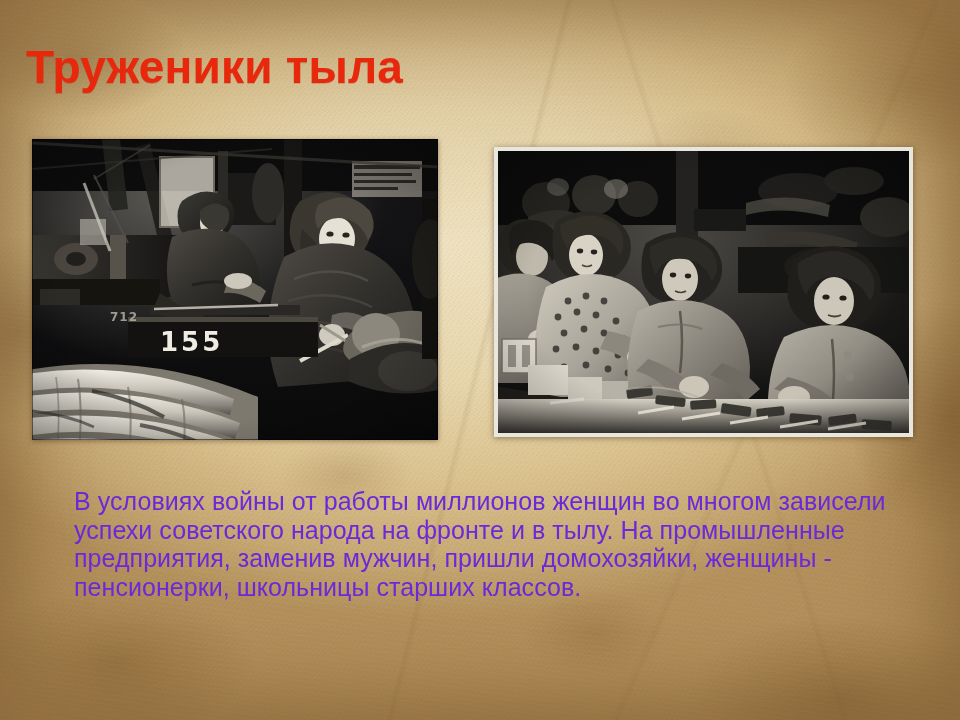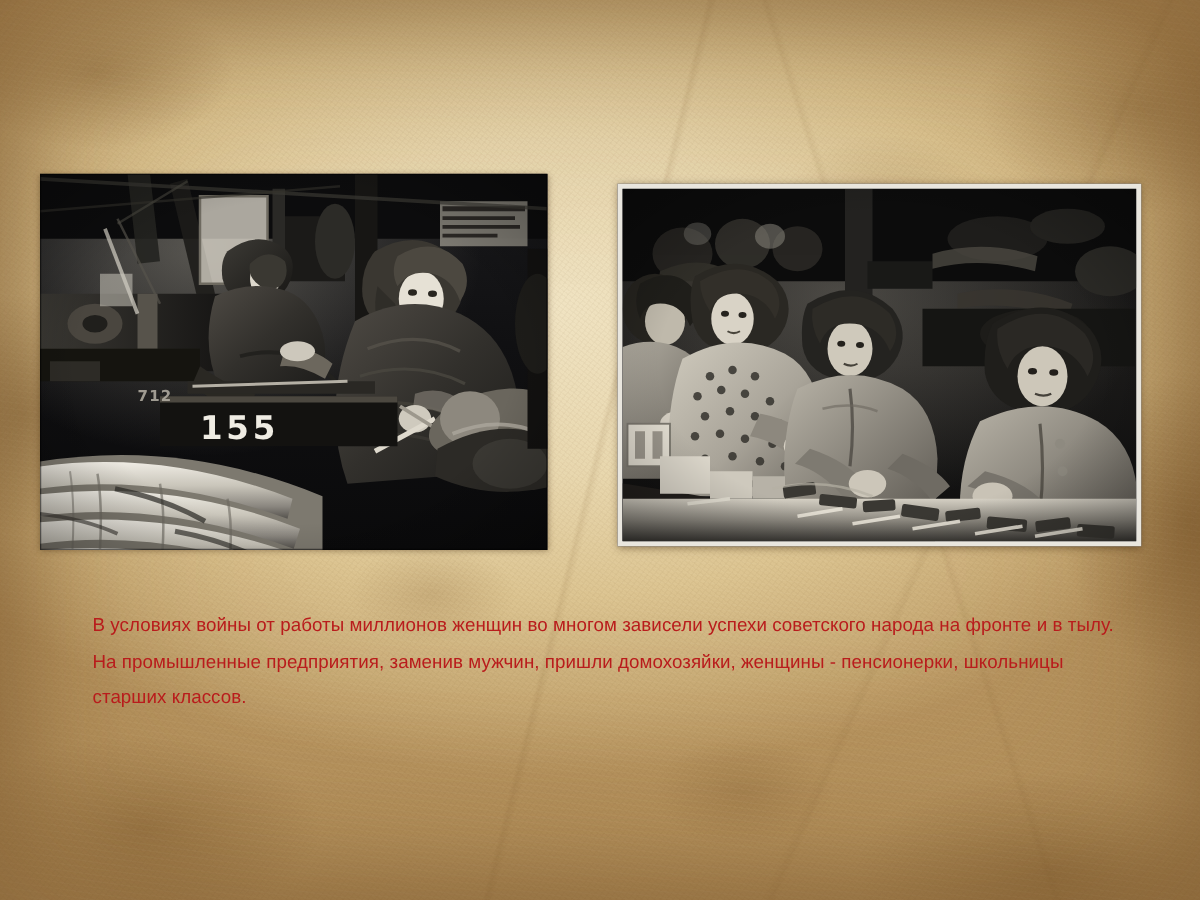--- a/index.html
+++ b/index.html
@@ -101,37 +101,38 @@
   }
   .photo svg { display: block; width: 100%; height: 100%; }
 
   
   .body-text {
     position: absolute;
     left: 74px;
     top: 487px;
     width: 820px;
     margin: 0;
-    font-size: 15px;
+    font-size: 25px;
     line-height: 28.5px;
-    color: #b91c1c;
+    color: #6d28d9;
     letter-spacing: 0.05px;
   }
 </style>
 </head>
 <body>
 
 <div class="slide">
 
   <div class="bg-layer bg-base"></div>
   <div class="bg-layer bg-blotches"></div>
   <div class="bg-layer bg-speckle"></div>
   <div class="bg-layer bg-creases"></div>
   <div class="bg-layer bg-vignette"></div>
 
+  <h1 class="title">Труженики тыла</h1>
 
   <div class="photo photo-left">
     <svg viewBox="0 0 406 301" preserveAspectRatio="xMidYMid slice">
       <defs>
         <linearGradient id="Lbg" x1="0" y1="0" x2="0" y2="1">
           <stop offset="0" stop-color="#1a1a1c"></stop>
           <stop offset="0.45" stop-color="#101012"></stop>
           <stop offset="1" stop-color="#0a0a0b"></stop>
         </linearGradient>
         <linearGradient id="Lcoat" x1="0" y1="0" x2="1" y2="1">

